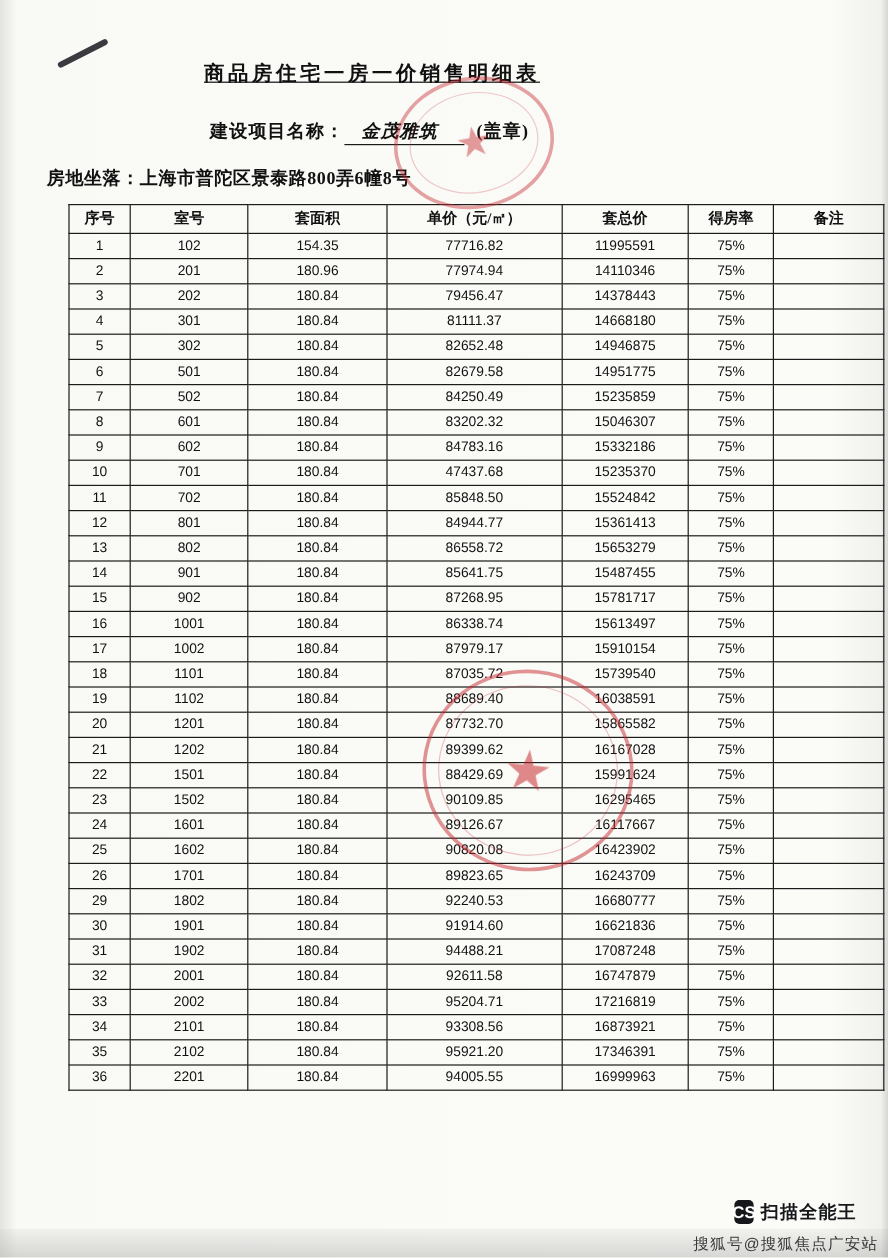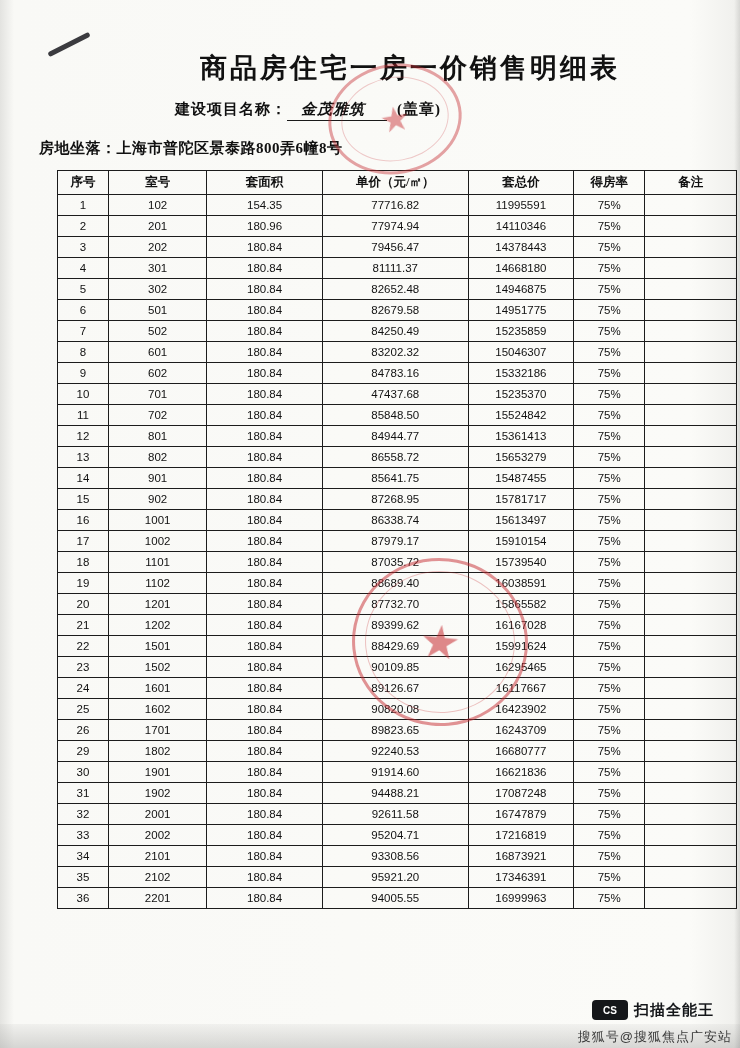--- a/index.html
+++ b/index.html
@@ -7,23 +7,24 @@
     width:740px;height:1048px;position:relative;overflow:hidden;
     background:#f5f5f2;
     font-family:"Liberation Sans","DejaVu Sans",sans-serif;
     color:#111;
   }
   .paper{position:absolute;inset:0;background:linear-gradient(90deg,#e3e3e0 0,#f9f9f6 14px,#fbfbf8 690px,#efefec 740px);}
   .edge-shadow-right{position:absolute;top:0;right:0;width:6px;height:100%;background:linear-gradient(90deg,rgba(0,0,0,0),rgba(0,0,0,0.10));}
   .pen-mark{position:absolute;left:46px;top:42px;width:46px;height:5px;background:#3b3b3f;border-radius:3px;transform:rotate(-27deg);}
 
   .doc-title{
-    position:absolute;top:50px;left:0;width:620px;text-align:right;
-    font-size:27px;font-weight:bold;letter-spacing:3px;margin:0;
+    position:absolute;top:50px;left:0;width:620px;text-align:center;
+    font-size:17px;font-weight:bold;letter-spacing:3px;margin:0;
     font-family:"Liberation Serif","DejaVu Serif",serif;
+    text-decoration:underline;
   }
   .project-line{
     position:absolute;top:100px;left:175px;font-size:15px;font-weight:bold;
     font-family:"Liberation Serif","DejaVu Serif",serif;letter-spacing:1px;
   }
   .project-name{
     display:inline-block;border-bottom:1.5px solid #1a1a1a;
     padding:0 22px 1px 14px;font-style:italic;
   }
   .seal-note{margin-left:10px;}
@@ -66,22 +67,22 @@
   }
   .stamp-mid .ring-text-top{top:18px;}
   .stamp-mid .ring-text-bottom{bottom:18px;}
 
   
   .scanner{
     position:absolute;right:26px;top:1000px;
     display:flex;align-items:center;gap:6px;
   }
   .scanner-logo{
-    width:36px;height:20px;background:#15171a;color:#fff;border-radius:4px;
-    font-size:10px;font-weight:bold;display:flex;align-items:center;justify-content:center;
+    width:16px;height:20px;background:#15171a;color:#fff;border-radius:4px;
+    font-size:14px;font-weight:bold;display:flex;align-items:center;justify-content:center;
   }
   .scanner-text{font-size:15px;font-weight:bold;color:#15171a;letter-spacing:1px;}
   .bottom-band{
     position:absolute;left:0;right:0;bottom:0;height:24px;
     background:linear-gradient(180deg,rgba(190,190,188,0.15),rgba(170,170,168,0.45));
   }
   .watermark{
     position:absolute;right:8px;bottom:2px;font-size:13px;color:#3a3a3a;letter-spacing:1px;
   }
 </style>

